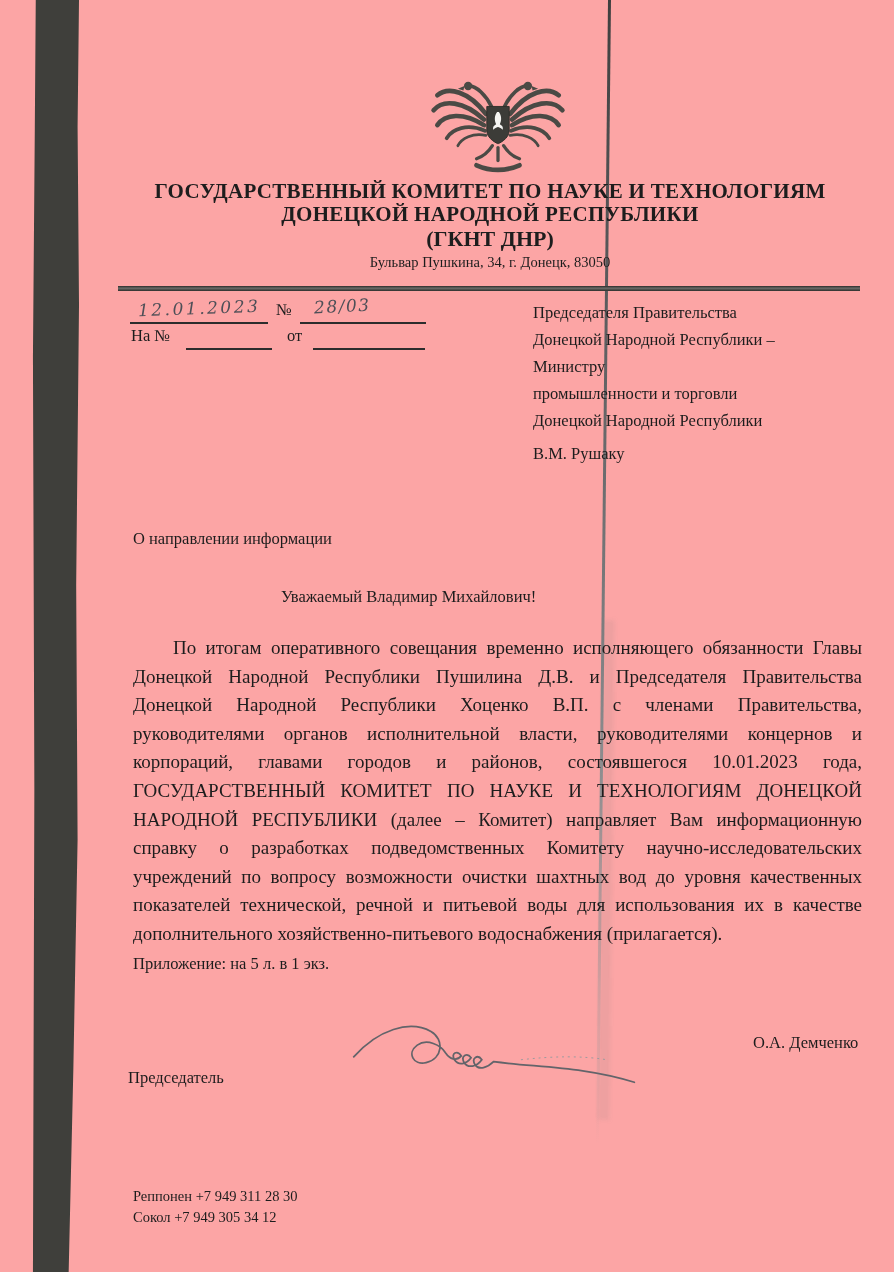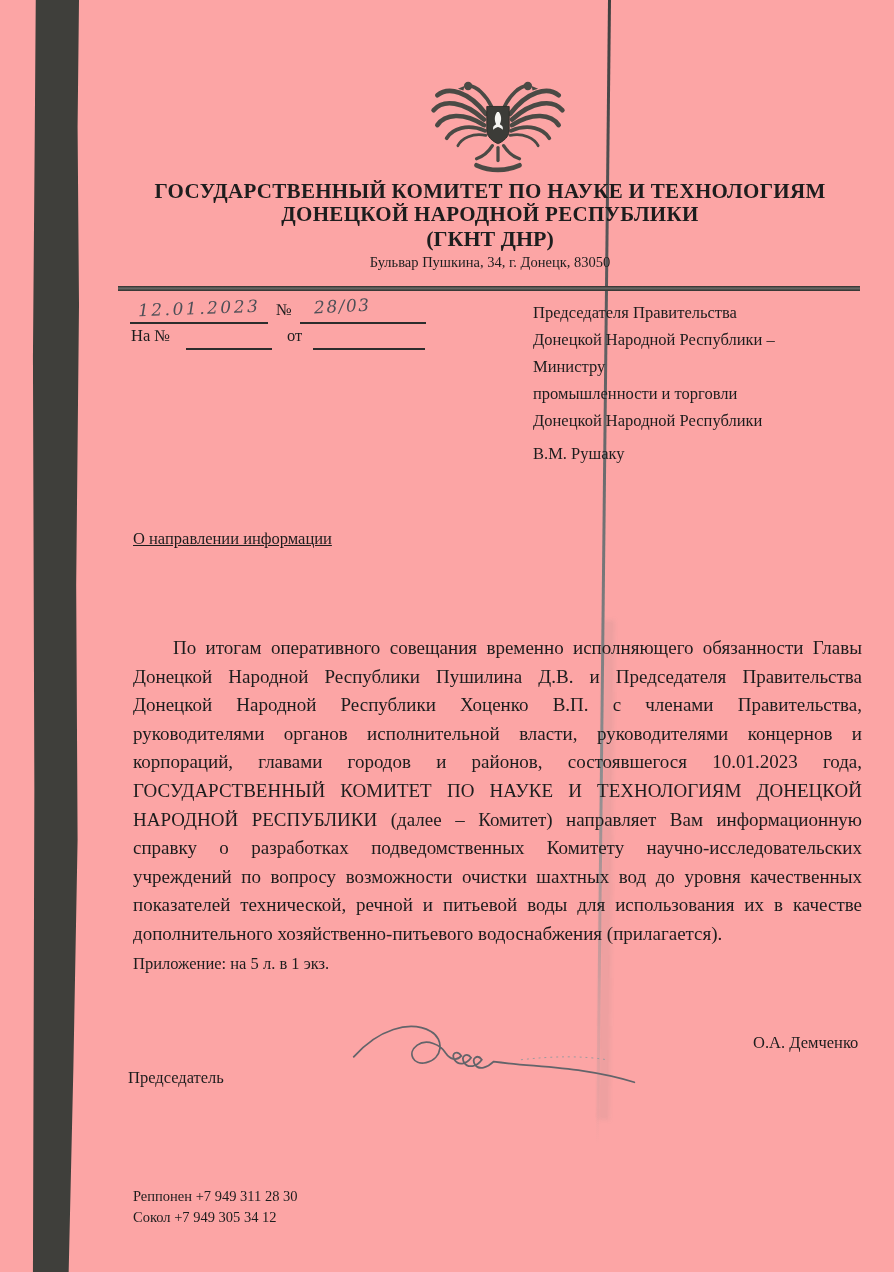--- a/index.html
+++ b/index.html
@@ -42,21 +42,21 @@
   .handwritten{
     position:absolute;font-family:"DejaVu Serif", serif;font-style:italic;
     font-size:17px;color:#4e4f57;letter-spacing:2.5px;
   }
   .blank-line{position:absolute;height:1.6px;background:#2c2c2c;}
   
   .recipient{position:absolute;left:533px;top:299px;width:335px;font-size:16.5px;}
   .recipient div{line-height:27px;}
   .recipient .last{margin-top:6px;}
   
-  .subject{position:absolute;left:133px;top:529px;font-size:16.5px;text-decoration:underline;}
+  .subject{position:absolute;left:133px;top:529px;font-size:16.5px;}
   .salutation{position:absolute;left:281px;top:587px;font-size:16.5px;}
   .body-par{
     position:absolute;left:133px;top:634px;width:729px;
     font-size:19px;line-height:28.6px;text-align:justify;text-indent:40px;
   }
   .attachment{position:absolute;left:133px;top:954px;font-size:16.5px;}
   .sig-title{position:absolute;left:128px;top:1033px;font-size:16.5px;margin-top:35px;}
   .sig-name{position:absolute;left:753px;top:1033px;font-size:16.5px;}
   .sig-stroke{position:absolute;left:348px;top:1006px;width:295px;height:88px;}
   
@@ -123,20 +123,21 @@
   <div class="recipient">
     <div>Председателя Правительства</div>
     <div>Донецкой Народной Республики –</div>
     <div>Министру</div>
     <div>промышленности и торговли</div>
     <div>Донецкой Народной Республики</div>
     <div class="last">В.М. Рушаку</div>
   </div>
 
   <div class="subject">О направлении информации</div>
+  <div class="salutation">Уважаемый Владимир Михайлович!</div>
   <div class="body-par">По итогам оперативного совещания временно исполняющего обязанности Главы Донецкой Народной Республики Пушилина Д.В. и Председателя Правительства Донецкой Народной Республики Хоценко В.П. с членами Правительства, руководителями органов исполнительной власти, руководителями концернов и корпораций, главами городов и районов, состоявшегося 10.01.2023 года, ГОСУДАРСТВЕННЫЙ КОМИТЕТ ПО НАУКЕ И ТЕХНОЛОГИЯМ ДОНЕЦКОЙ НАРОДНОЙ РЕСПУБЛИКИ (далее – Комитет) направляет Вам информационную справку о разработках подведомственных Комитету научно-исследовательских учреждений по вопросу возможности очистки шахтных вод до уровня качественных показателей технической, речной и питьевой воды для использования их в качестве дополнительного хозяйственно-питьевого водоснабжения (прилагается).</div>
   <div class="attachment">Приложение: на 5 л. в 1 экз.</div>
 
   <div class="sig-title">Председатель</div>
   <div class="sig-stroke">
     <svg viewBox="0 0 300 90" width="295" height="88">
       <path d="M5,52 C30,24 62,14 84,26 C98,34 96,54 79,58 C66,61 59,48 70,40 C80,33 94,40 99,48 C103,54 110,57 115,51 C111,45 104,48 108,55 C112,61 120,60 125,53 C121,47 114,51 118,58 C122,64 131,62 136,55 C132,49 125,53 129,60 C133,66 142,63 148,57 C195,63 240,62 292,78" stroke="#63646a" stroke-width="1.8" fill="none" stroke-linecap="round"></path>
       <path d="M176,55 C210,51 240,51 264,55" stroke="#9a9a9e" stroke-width="1" fill="none" stroke-dasharray="2,4"></path>
     </svg>
   </div>

